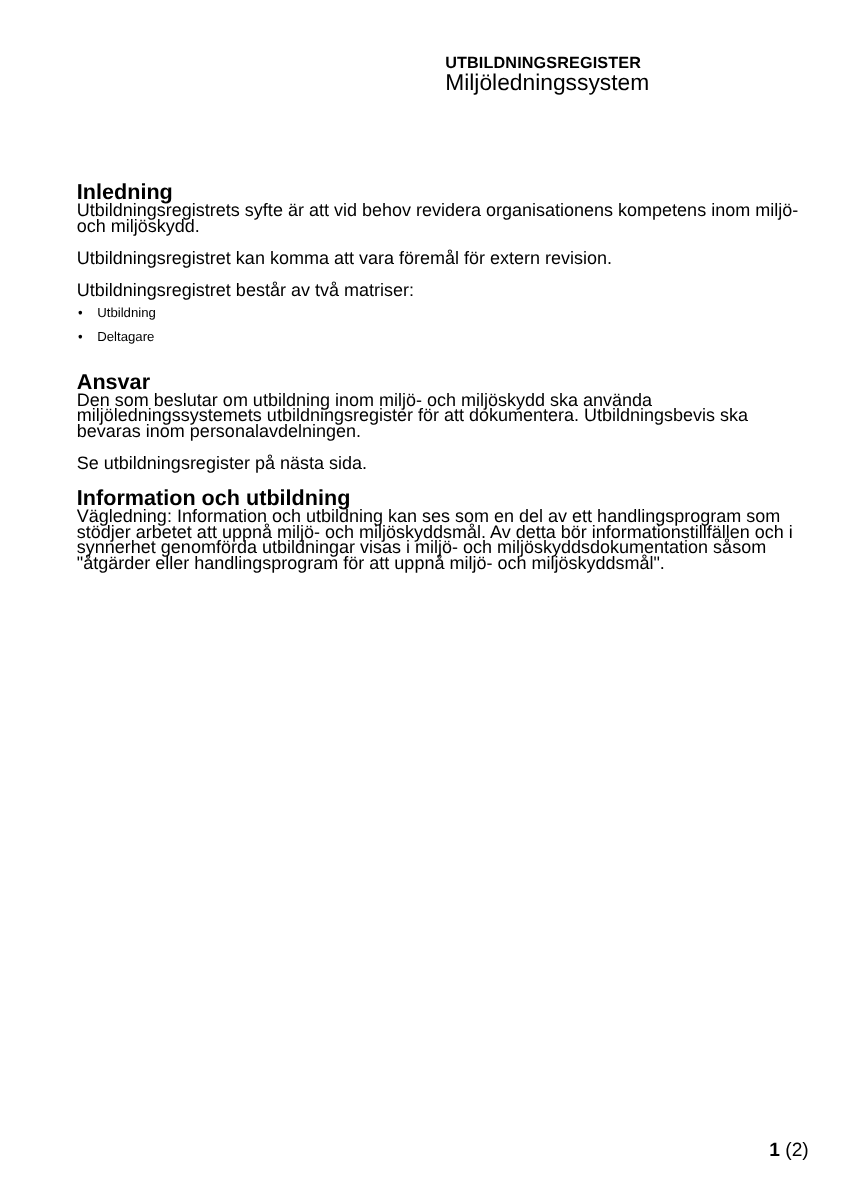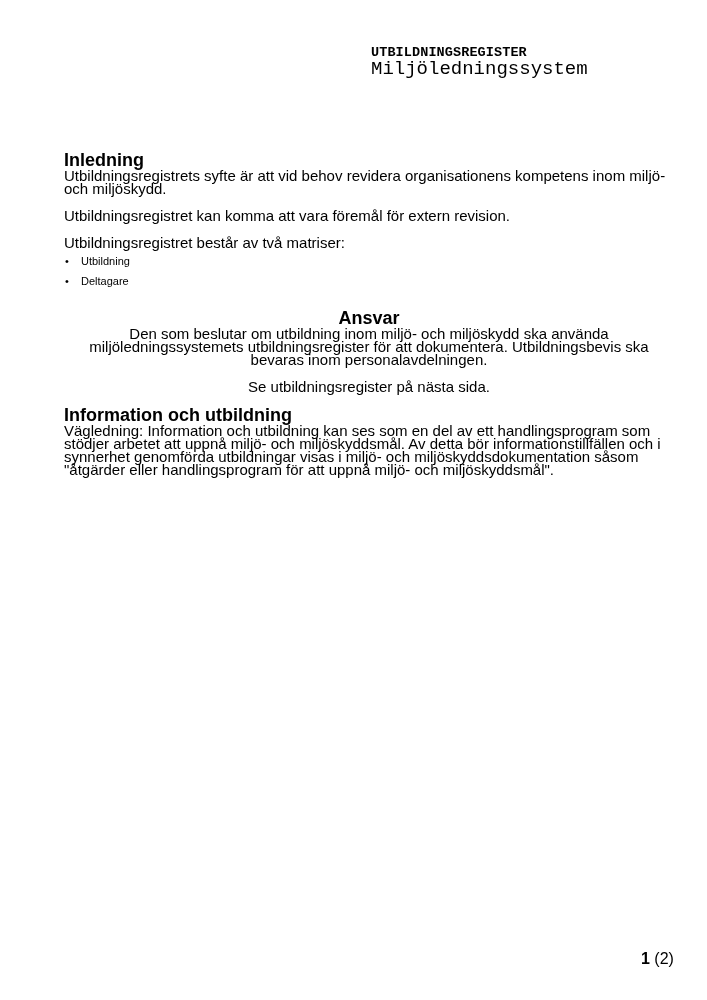--- a/index.html
+++ b/index.html
@@ -1,33 +1,33 @@
 <!DOCTYPE html>
 <html><head>
   <meta charset="utf-8">
   <style>
     html, body { margin: 0; padding: 0; background: #ffffff; }
     body {
       width: 707px; height: 1000px; position: relative; overflow: hidden;
       font-family: "Liberation Sans", sans-serif; color: #000000;
     }
-    .header { position: absolute; left: 371px; top: 44px; font-family: Liberation Mono, monospace; }
+    .header { position: absolute; left: 371px; top: 44px; }
     .header .title { font-size: 13.5px; font-weight: bold; line-height: 17px; letter-spacing: 0.1px; }
     .header .subtitle { font-size: 19px; line-height: 17px; text-align: right; }
     .content { position: absolute; left: 64px; top: 152px; width: 610px; }
     .section { margin: 0; }
     h2 {
       font-size: 18px; font-weight: bold; margin: 0; line-height: 17px;
     }
     p { font-size: 15px; line-height: 13px; margin: 0; }
     .gap { height: 14px; }
     ul { list-style: none; margin: 6px 0 0 0; padding: 0; }
     ul li { font-size: 11px; line-height: 13px; margin-bottom: 7px; position: relative; padding-left: 17px; }
     ul li .bullet { position: absolute; left: 1px; top: 0; }
-    .section-ansvar { margin-top: 22px; text-align: center; }
+    .section-ansvar { margin-top: 22px; }
     .section-info { margin-top: 14px; }
     .footer { position: absolute; left: 641px; top: 950px; font-size: 16px; }
     .footer b { font-weight: bold; }
   </style>
 </head>
 <body>
 
 <div class="header">
   <div class="title">UTBILDNINGSREGISTER</div>
   <div class="subtitle">Miljöledningssystem</div>

